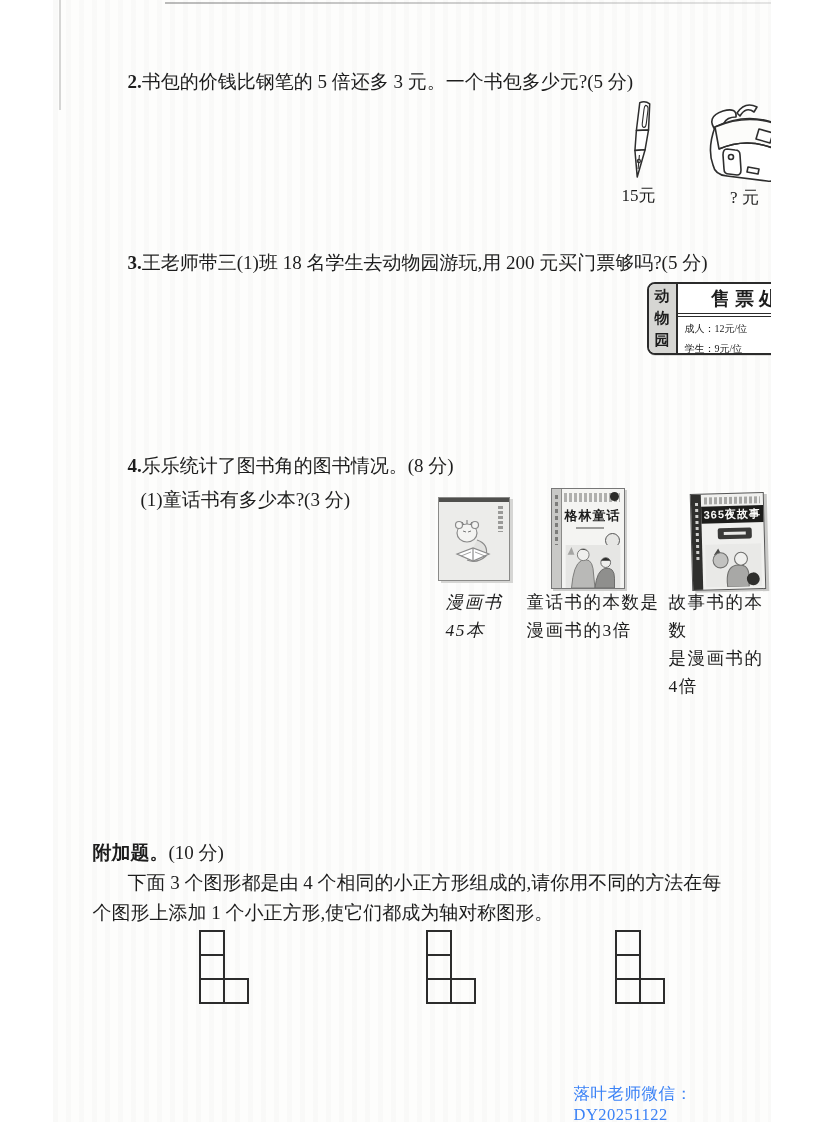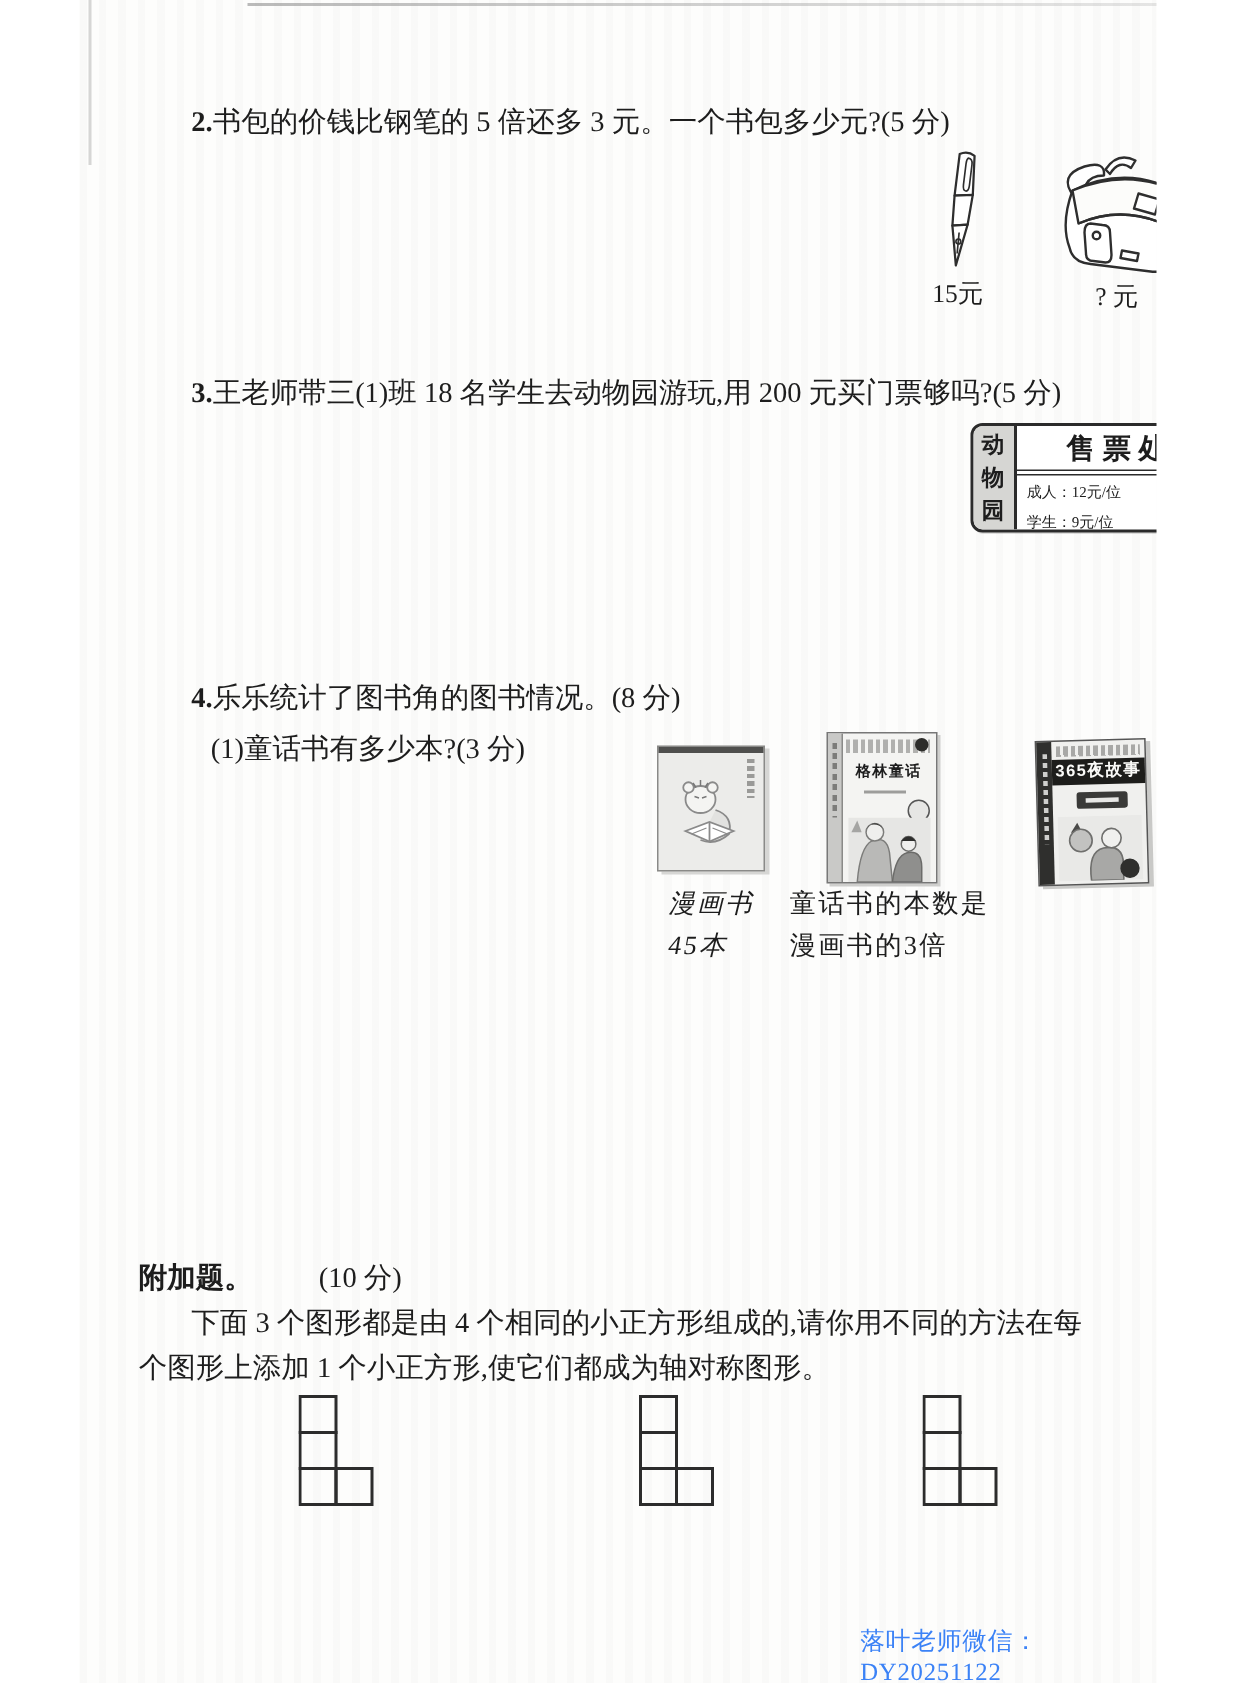--- a/index.html
+++ b/index.html
@@ -38,21 +38,21 @@
   .book2{left:498px;top:488px;width:74px;height:101px;background:#f4f4f2;
     border:1px solid #777;box-shadow:2px 2px 0 #cfcfcd;}
   .book2 .spine{position:absolute;left:0;top:0;bottom:0;width:9px;background:#c9c9c7;
     border-right:1px solid #8a8a88;}
   .book2 .spine i{display:block;width:3px;height:50px;margin:6px auto 0;
     background:repeating-linear-gradient(#7c7c7a 0 4px,transparent 4px 7px);}
   .book2 .minirow{position:absolute;left:12px;top:4px;right:4px;height:9px;
     background:repeating-linear-gradient(90deg,#b0b0ae 0 3px,transparent 3px 5px);}
   .book2 .dot{position:absolute;right:5px;top:3px;width:9px;height:9px;border-radius:50%;background:#2d2d2b;}
   .book2 .title{position:absolute;left:12px;right:2px;top:18px;text-align:center;
-    font-size:10px;font-weight:bold;letter-spacing:1px;}
+    font-size:13px;font-weight:bold;letter-spacing:1px;}
   .book2 .sub{position:absolute;left:24px;top:38px;width:28px;height:2px;background:#9d9d9b;}
   .book2 .badge{position:absolute;right:4px;top:44px;width:13px;height:13px;border-radius:50%;
     border:1.5px solid #555;background:#e6e6e4;}
   .book3{left:638px;top:493px;width:74px;height:97px;background:#f0f0ee;
     border:1px solid #555;box-shadow:3px 2px 0 #c9c9c7;transform:rotate(-1.5deg);}
   .book3 .spine{position:absolute;left:0;top:0;bottom:0;width:10px;background:#2f2f2d;}
   .book3 .spine i{display:block;width:3px;height:60px;margin:8px auto 0;
     background:repeating-linear-gradient(#cfcfcd 0 3px,transparent 3px 6px);}
   .book3 .toprow{position:absolute;left:13px;top:3px;right:3px;height:7px;
     background:repeating-linear-gradient(90deg,#a8a8a6 0 3px,transparent 3px 5px);}
@@ -64,21 +64,21 @@
   .illus{position:absolute;}
   
   .cap{position:absolute;font-size:17.5px;line-height:28px;letter-spacing:1.5px;}
   
   .fig{position:absolute;}
   .footer{position:absolute;left:521px;top:1083px;font-size:16.5px;color:#3b82f6;letter-spacing:0.5px;}
   .edge-top{position:absolute;top:2px;left:112px;width:711px;height:2px;
     background:linear-gradient(90deg,rgba(120,120,120,.5),rgba(170,170,170,.2));}
   .edge-left{position:absolute;top:0;left:6px;width:2px;height:110px;background:rgba(140,140,140,.35);}
   .bonus-title{font-family:"Liberation Sans","DejaVu Sans",sans-serif;font-weight:bold;font-size:19px;}
-  .bonus-score{font-family:"Liberation Serif","DejaVu Serif",serif;font-weight:normal;margin-left:44px;}
+  .bonus-score{font-family:"Liberation Serif","DejaVu Serif",serif;font-weight:normal;}
 </style>
 </head>
 <body>
 
 <div class="page">
   <div class="edge-top"></div>
   <div class="edge-left"></div>
 
   <div class="t" style="left:75px;top:70px;"><span class="num">2.</span><span>书包的价钱比钢笔的 5 倍还多 3 元。一个书包多少元?(5 分)</span></div>
 
@@ -191,20 +191,24 @@
   </div>
 
   <div class="cap" style="left:393px;top:588px;font-style:italic;">
     <div>漫画书</div>
     <div>45本</div>
   </div>
   <div class="cap" style="left:474px;top:588px;">
     <div>童话书的本数是</div>
     <div>漫画书的3倍</div>
   </div>
+  <div class="cap" style="left:616px;top:588px;">
+    <div>故事书的本数</div>
+    <div>是漫画书的4倍</div>
+  </div>
 
 
   <div class="t bonus-title" style="left:40px;top:841px;"><span>附加题。</span><span class="bonus-score">(10 分)</span></div>
   <div class="t" style="left:75px;top:871px;">下面 3 个图形都是由 4 个相同的小正方形组成的,请你用不同的方法在每</div>
   <div class="t" style="left:40px;top:901px;">个图形上添加 1 个小正方形,使它们都成为轴对称图形。</div>
 
   <svg class="fig" style="left:146px;top:930px;" width="52" height="76" viewBox="0 0 52 76">
     <g fill="none" stroke="#2c2c2c" stroke-width="2">
       <rect x="1" y="1" width="24" height="24"></rect>
         <rect x="1" y="25" width="24" height="24"></rect>

